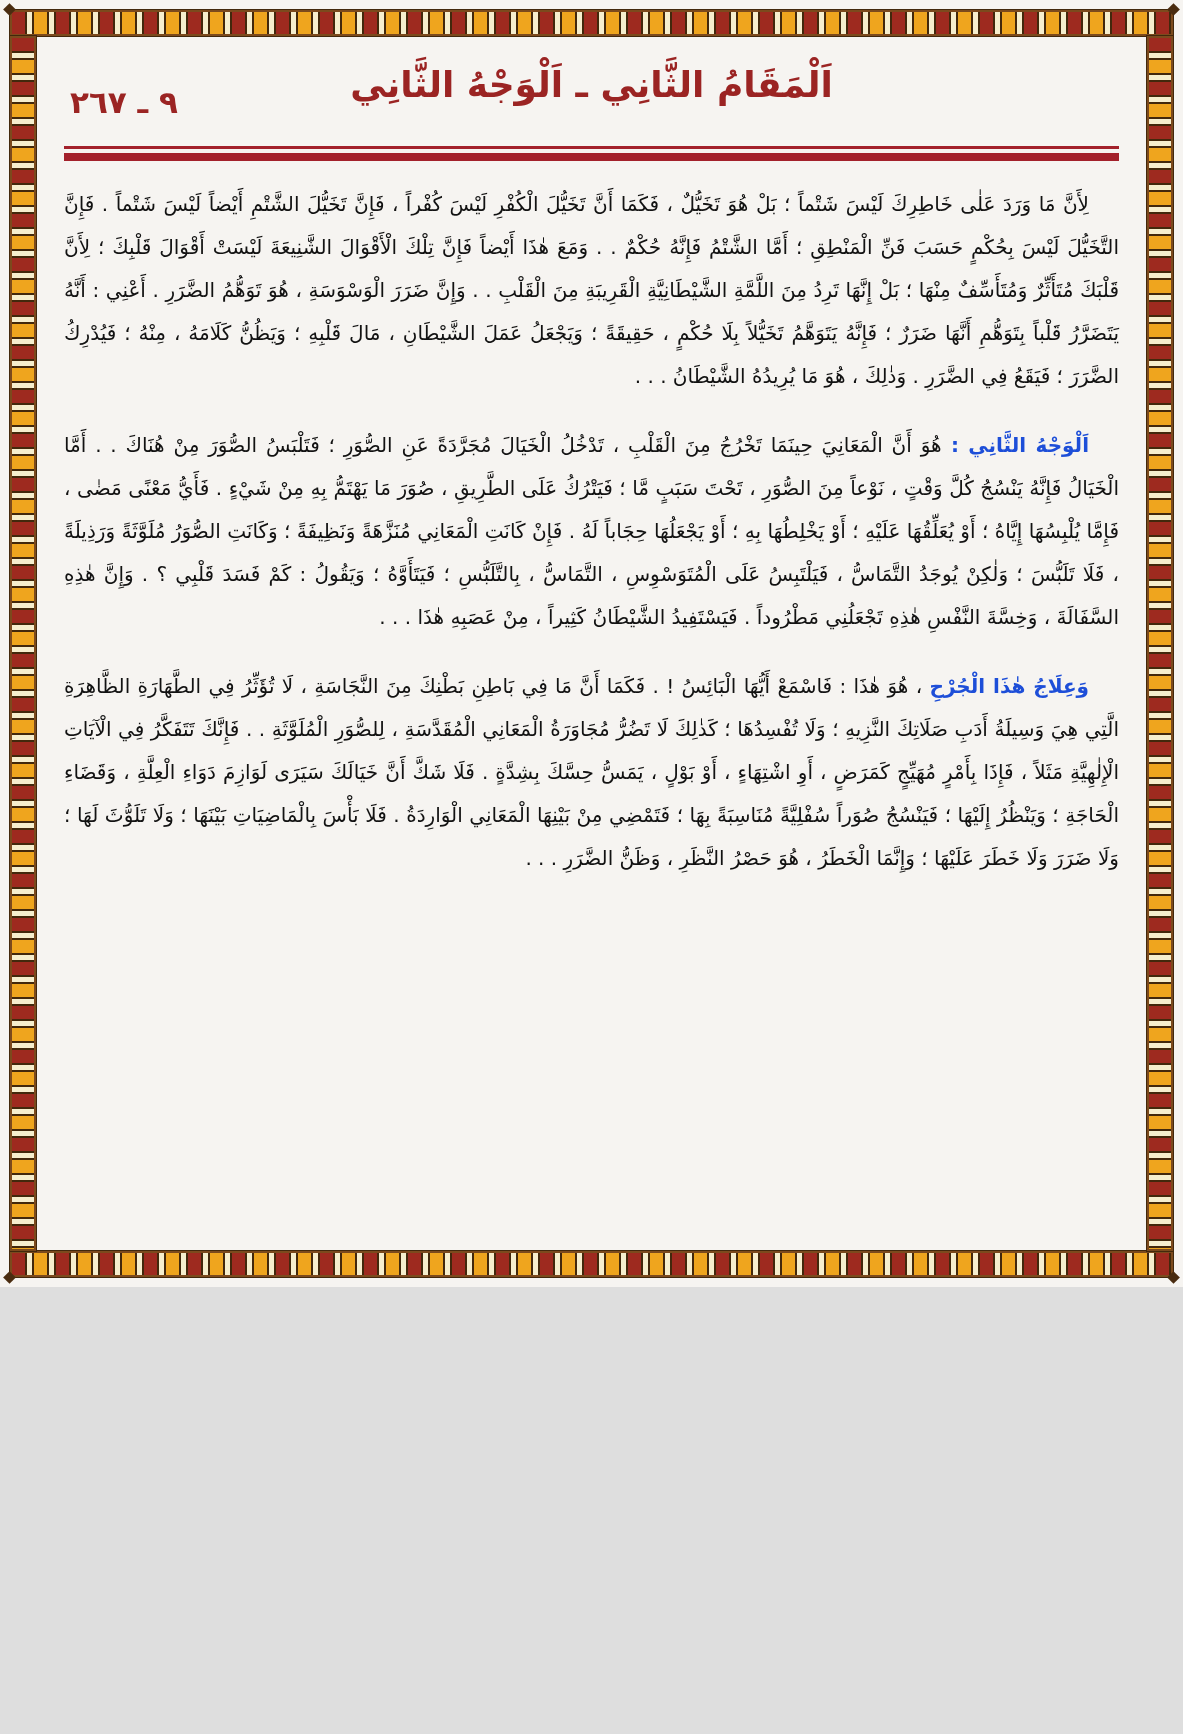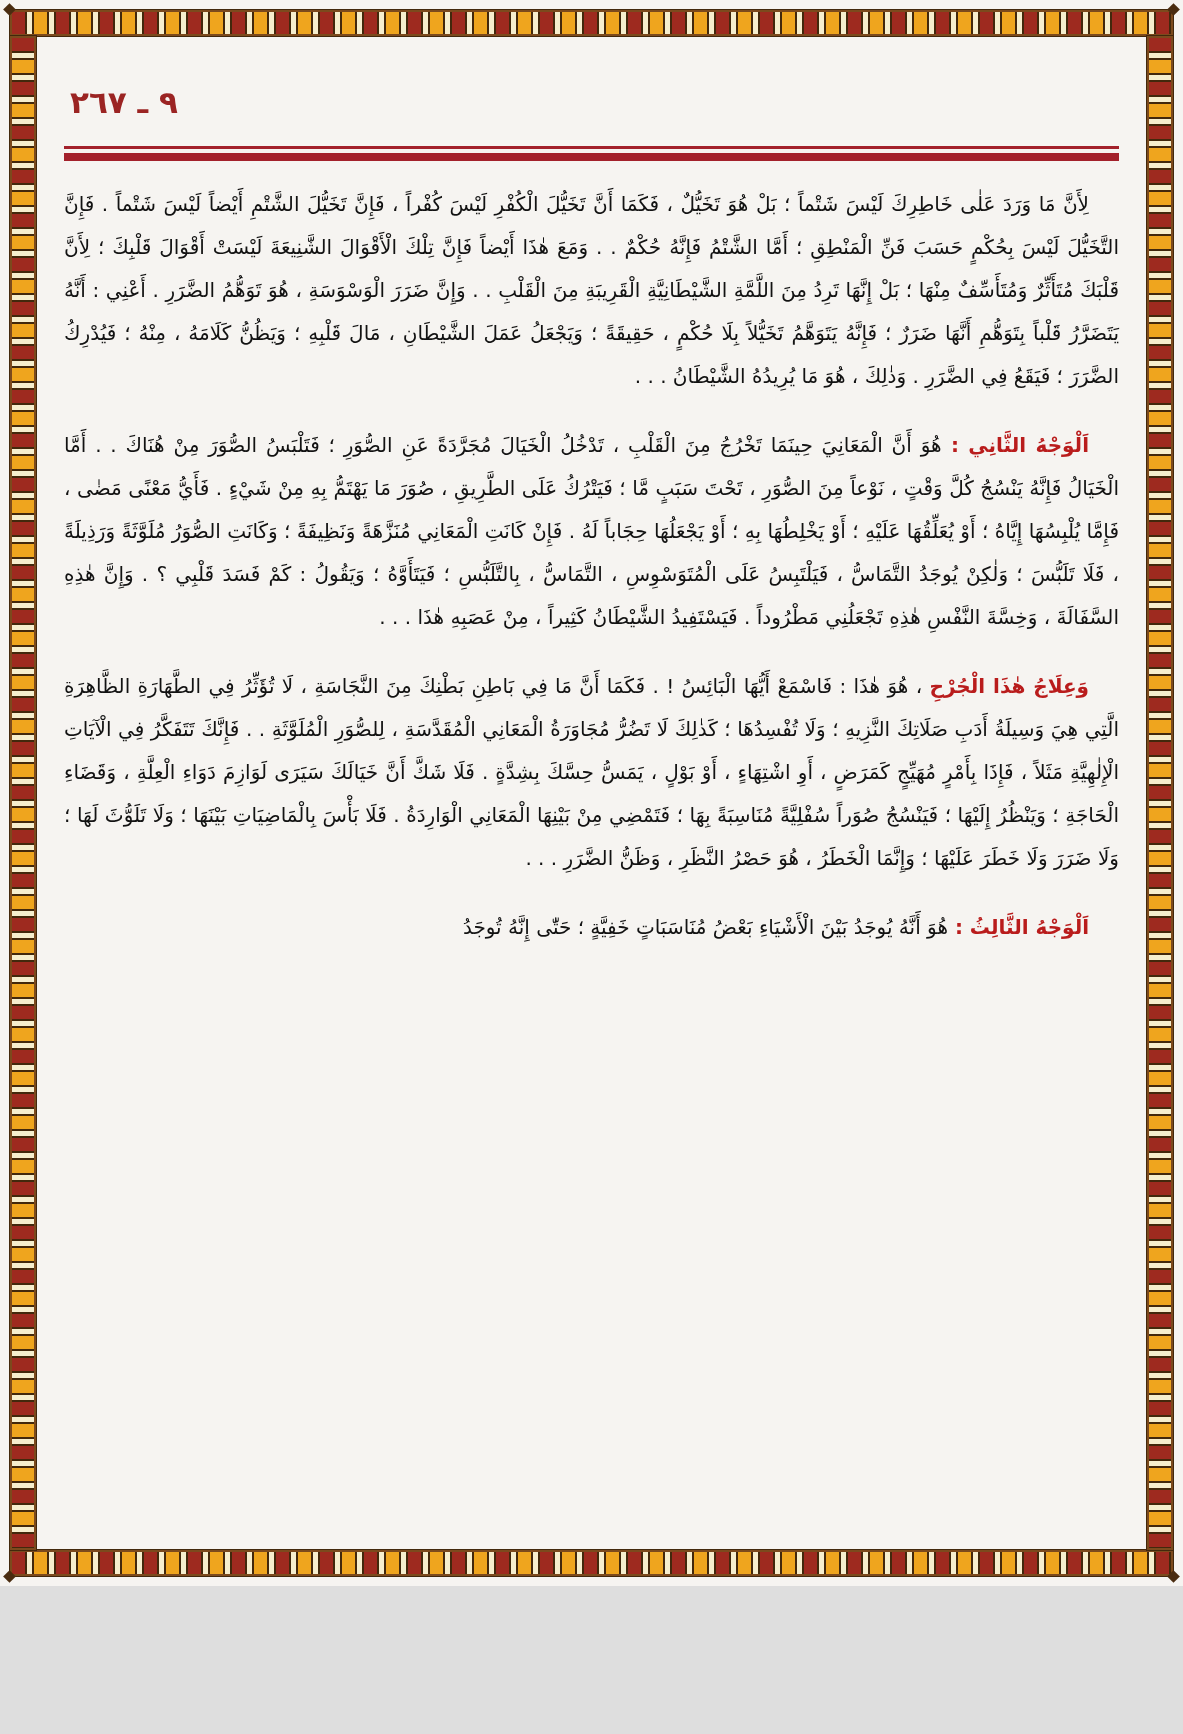--- a/index.html
+++ b/index.html
@@ -1,18 +1,18 @@
 <!DOCTYPE html>
 <html lang="ar"><head>
 <meta charset="utf-8">
 <style>
   html,body { margin:0; padding:0; background:#dedede; }
   .page {
     position:relative;
-    width:1183px; height:1586px;
+    width:1183px; height:1287px;
     margin:0 auto;
     background:#f6f4f1;
     overflow:hidden;
     font-family:"DejaVu Sans", sans-serif;
   }
 
   
   .band { position:absolute; background-color:#f6eecd; border:2px solid #7c4a1d; box-shadow:0 0 0 1px #42280c; }
   .band-h {
     left:10px; right:10px; height:22px;
@@ -54,50 +54,50 @@
 
   .text {
     margin-top:22px;
     direction:rtl;
     text-align:justify;
     color:#121212;
     font-size:20px;
     line-height:2.15;
   }
   .para { margin:0 0 26px 0; text-indent:30px; }
-  .red-head { color:#b91c1c; font-weight:bold; }
+  .red-head { color:#1d4ed8; font-weight:bold; }
 </style>
 </head>
 <body>
 
 <div class="page">
 
   <div class="band band-h band-top"></div>
   <div class="band band-h band-bottom"></div>
   <div class="band band-v band-left"></div>
   <div class="band band-v band-right"></div>
   <div class="corner c-tl"></div>
   <div class="corner c-tr"></div>
   <div class="corner c-bl"></div>
   <div class="corner c-br"></div>
 
   <div class="content">
 
     <div class="header">
       <div class="page-num">٩ ـ ٢٦٧</div>
+      <div class="page-title">اَلْمَقَامُ الثَّانِي ـ اَلْوَجْهُ الثَّانِي</div>
     </div>
 
     <div class="rule-thin"></div>
     <div class="rule-thick"></div>
 
     <div class="text">
 
       <p class="para"><span class="red-head"></span><span>لِأَنَّ مَا وَرَدَ عَلٰى خَاطِرِكَ لَيْسَ شَتْماً ؛ بَلْ هُوَ تَخَيُّلٌ ، فَكَمَا أَنَّ تَخَيُّلَ الْكُفْرِ لَيْسَ كُفْراً ، فَإِنَّ تَخَيُّلَ الشَّتْمِ أَيْضاً لَيْسَ شَتْماً . فَإِنَّ التَّخَيُّلَ لَيْسَ بِحُكْمٍ حَسَبَ فَنِّ الْمَنْطِقِ ؛ أَمَّا الشَّتْمُ فَإِنَّهُ حُكْمٌ . . وَمَعَ هٰذَا أَيْضاً فَإِنَّ تِلْكَ الْأَقْوَالَ الشَّنِيعَةَ لَيْسَتْ أَقْوَالَ قَلْبِكَ ؛ لِأَنَّ قَلْبَكَ مُتَأَثِّرٌ وَمُتَأَسِّفٌ مِنْهَا ؛ بَلْ إِنَّهَا تَرِدُ مِنَ اللَّمَّةِ الشَّيْطَانِيَّةِ الْقَرِيبَةِ مِنَ الْقَلْبِ . . وَإِنَّ ضَرَرَ الْوَسْوَسَةِ ، هُوَ تَوَهُّمُ الضَّرَرِ . أَعْنِي : أَنَّهُ يَتَضَرَّرُ قَلْباً بِتَوَهُّمِ أَنَّهَا ضَرَرٌ ؛ فَإِنَّهُ يَتَوَهَّمُ تَخَيُّلاً بِلَا حُكْمٍ ، حَقِيقَةً ؛ وَيَجْعَلُ عَمَلَ الشَّيْطَانِ ، مَالَ قَلْبِهِ ؛ وَيَظُنُّ كَلَامَهُ ، مِنْهُ ؛ فَيُدْرِكُ الضَّرَرَ ؛ فَيَقَعُ فِي الضَّرَرِ . وَذٰلِكَ ، هُوَ مَا يُرِيدُهُ الشَّيْطَانُ . . .</span></p>
 
       <p class="para"><span class="red-head">اَلْوَجْهُ الثَّانِي : </span><span>هُوَ أَنَّ الْمَعَانِيَ حِينَمَا تَخْرُجُ مِنَ الْقَلْبِ ، تَدْخُلُ الْخَيَالَ مُجَرَّدَةً عَنِ الصُّوَرِ ؛ فَتَلْبَسُ الصُّوَرَ مِنْ هُنَاكَ . . أَمَّا الْخَيَالُ فَإِنَّهُ يَنْسُجُ كُلَّ وَقْتٍ ، نَوْعاً مِنَ الصُّوَرِ ، تَحْتَ سَبَبٍ مَّا ؛ فَيَتْرُكُ عَلَى الطَّرِيقِ ، صُوَرَ مَا يَهْتَمُّ بِهِ مِنْ شَيْءٍ . فَأَيُّ مَعْنًى مَضٰى ، فَإِمَّا يُلْبِسُهَا إِيَّاهُ ؛ أَوْ يُعَلِّقُهَا عَلَيْهِ ؛ أَوْ يَخْلِطُهَا بِهِ ؛ أَوْ يَجْعَلُهَا حِجَاباً لَهُ . فَإِنْ كَانَتِ الْمَعَانِي مُنَزَّهَةً وَنَظِيفَةً ؛ وَكَانَتِ الصُّوَرُ مُلَوَّثَةً وَرَذِيلَةً ، فَلَا تَلَبُّسَ ؛ وَلٰكِنْ يُوجَدُ التَّمَاسُّ ، فَيَلْتَبِسُ عَلَى الْمُتَوَسْوِسِ ، التَّمَاسُّ ، بِالتَّلَبُّسِ ؛ فَيَتَأَوَّهُ ؛ وَيَقُولُ : كَمْ فَسَدَ قَلْبِي ؟ . وَإِنَّ هٰذِهِ السَّفَالَةَ ، وَخِسَّةَ النَّفْسِ هٰذِهِ تَجْعَلُنِي مَطْرُوداً . فَيَسْتَفِيدُ الشَّيْطَانُ كَثِيراً ، مِنْ عَصَبِهِ هٰذَا . . .</span></p>
 
       <p class="para"><span class="red-head">وَعِلَاجُ هٰذَا الْجُرْحِ</span><span> ، هُوَ هٰذَا : فَاسْمَعْ أَيُّهَا الْبَائِسُ ! . فَكَمَا أَنَّ مَا فِي بَاطِنِ بَطْنِكَ مِنَ النَّجَاسَةِ ، لَا تُؤَثِّرُ فِي الطَّهَارَةِ الظَّاهِرَةِ الَّتِي هِيَ وَسِيلَةُ أَدَبِ صَلَاتِكَ النَّزِيهِ ؛ وَلَا تُفْسِدُهَا ؛ كَذٰلِكَ لَا تَضُرُّ مُجَاوَرَةُ الْمَعَانِي الْمُقَدَّسَةِ ، لِلصُّوَرِ الْمُلَوَّثَةِ . . فَإِنَّكَ تَتَفَكَّرُ فِي الْآيَاتِ الْإِلٰهِيَّةِ مَثَلاً ، فَإِذَا بِأَمْرٍ مُهَيِّجٍ كَمَرَضٍ ، أَوِ اشْتِهَاءٍ ، أَوْ بَوْلٍ ، يَمَسُّ حِسَّكَ بِشِدَّةٍ . فَلَا شَكَّ أَنَّ خَيَالَكَ سَيَرَى لَوَازِمَ دَوَاءِ الْعِلَّةِ ، وَقَضَاءِ الْحَاجَةِ ؛ وَيَنْظُرُ إِلَيْهَا ؛ فَيَنْسُجُ صُوَراً سُفْلِيَّةً مُنَاسِبَةً بِهَا ؛ فَتَمْضِي مِنْ بَيْنِهَا الْمَعَانِي الْوَارِدَةُ . فَلَا بَأْسَ بِالْمَاضِيَاتِ بَيْنَهَا ؛ وَلَا تَلَوُّثَ لَهَا ؛ وَلَا ضَرَرَ وَلَا خَطَرَ عَلَيْهَا ؛ وَإِنَّمَا الْخَطَرُ ، هُوَ حَصْرُ النَّظَرِ ، وَظَنُّ الضَّرَرِ . . .</span></p>
 
-      <p class="para"><span class="red-head">اَلْوَجْهُ الثَّالِثُ : </span><span>هُوَ أَنَّهُ يُوجَدُ بَيْنَ الْأَشْيَاءِ بَعْضُ مُنَاسَبَاتٍ خَفِيَّةٍ ؛ حَتّٰى إِنَّهُ تُوجَدُ</span></p>
 
     </div>
   </div>
 </div>
 
 </body></html>

